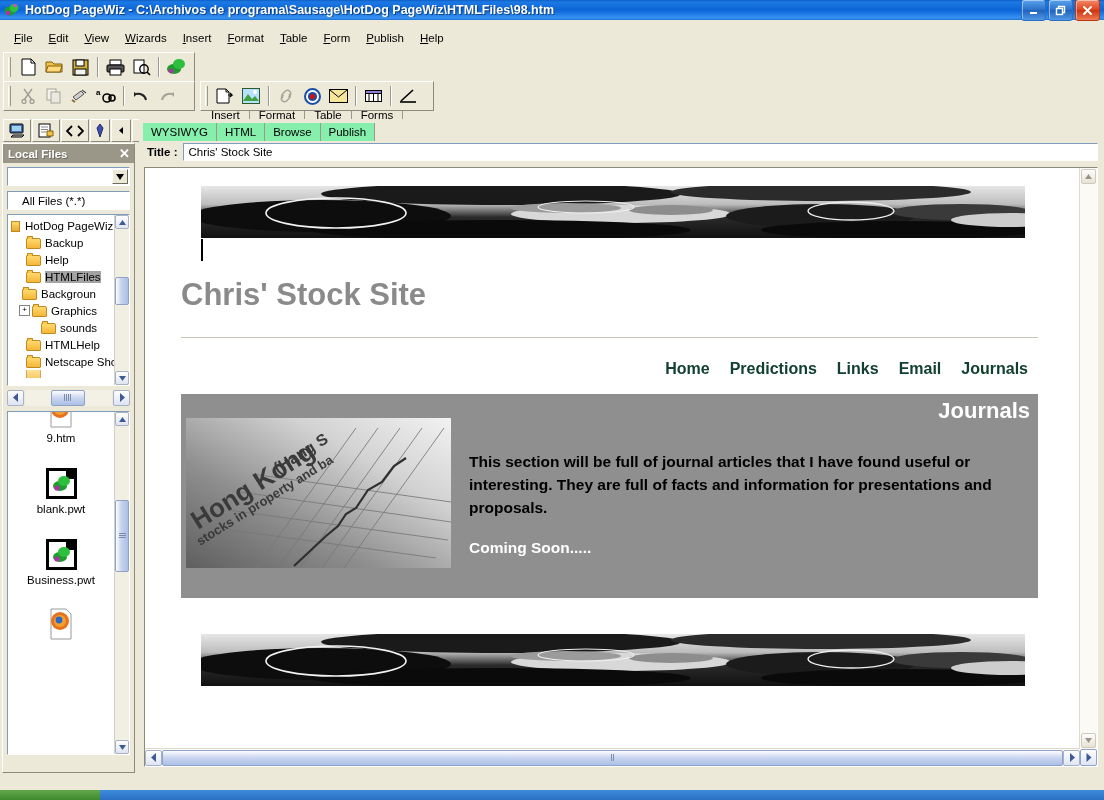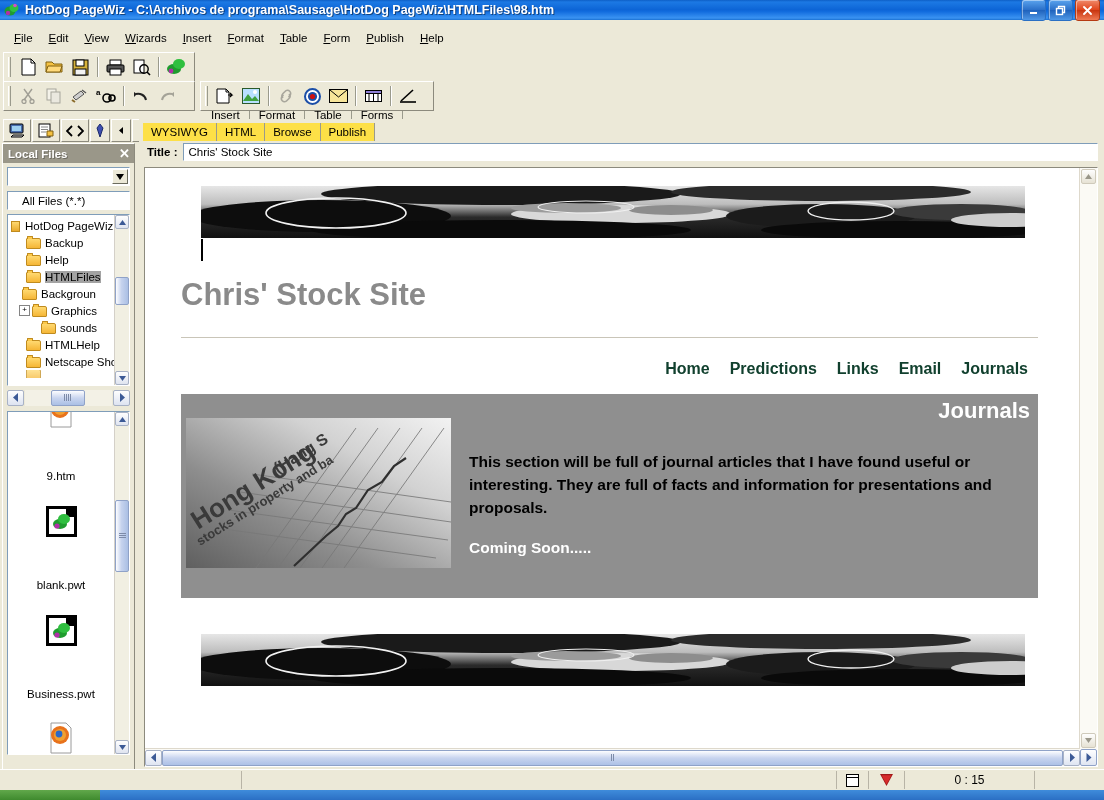--- a/index.html
+++ b/index.html
@@ -153,32 +153,32 @@
   .gripdots{width:8px;height:7px;
     background:repeating-linear-gradient(to right,#7d8ba8 0 1px,transparent 1px 2px);}
 
   
   .listbox{
     margin:5px 4px 4px 4px;height:344px;background:#fff;
     border:1px solid;border-color:#7f9db9 #fff #fff #7f9db9;
     position:relative;overflow:hidden;box-sizing:border-box;
   }
   .filecol{position:absolute;left:0;top:0;right:15px;bottom:0;overflow:hidden;}
-  .fitem{display:flex;flex-direction:column;align-items:center;margin-top:6px;gap:38px;}
+  .fitem{display:flex;flex-direction:column;align-items:center;margin-top:6px;}
   .fitem .nm{font-size:11.5px;margin-top:4px;color:#000;white-space:nowrap;}
   .ico-doc{width:32px;height:32px;position:relative;}
   .ico-pwt{width:31px;height:31px;position:relative;background:#000;}
   .ico-pwt .pg{position:absolute;left:3px;top:3px;width:25px;height:25px;background:#fff;}
   .ico-pwt .fold{position:absolute;right:3px;top:3px;width:8px;height:8px;background:#000;}
 
   
   .editor{position:absolute;left:139px;top:119px;width:963px;height:654px;background:#ece9d8;}
   .vtabs{display:flex;align-items:flex-end;height:22px;padding-left:4px;box-sizing:border-box;}
   .vtab{
-    padding:3px 8px 3px 8px;font-size:11.5px;border-right:1px solid #9a9a8c;background:#fde047;color:#000;
+    padding:3px 8px 3px 8px;font-size:11.5px;border-right:1px solid #9a9a8c;background:#86efac;color:#000;
   }
   .titlerow{display:flex;align-items:center;height:22px;padding-left:8px;box-sizing:border-box;}
   .titlerow .lab{font-weight:bold;font-size:11.5px;margin-right:6px;}
   .titlefield{
     flex:1;height:18px;background:#fff;border:1px solid;border-color:#7f9db9 #fff #fff #7f9db9;
     display:flex;align-items:center;padding-left:4px;font-size:11.5px;box-sizing:border-box;margin-right:4px;
   }
   .canvaswrap{
     position:absolute;left:5px;top:48px;width:954px;height:600px;
     background:#fff;border:1px solid;border-color:#8c8a7d #fff #fff #8c8a7d;box-sizing:border-box;
@@ -841,38 +841,18 @@
       </div>
 
       <div class="corner-btn">
         <svg width="7" height="9" viewBox="0 0 7 9">
             <path d="M1.5 0l5 4.5-5 4.5z" fill="#3c5a96"></path>
           </svg>
       </div>
     </div>
   </div>
 
-  <div class="statusbar">
-    <div class="sb-cell sb-flex" style="border-left:none;"></div>
-    <div class="sb-cell" style="width:595px;"></div>
-    <div class="sb-cell" style="width:32px;">
-      <svg width="13" height="13" viewBox="0 0 13 13">
-        <rect x="0.5" y="0.5" width="12" height="12" fill="#fff" stroke="#000"></rect>
-        <rect x="0.5" y="0.5" width="12" height="3" fill="#fff" stroke="#000"></rect>
-      </svg>
-    </div>
-    <div class="sb-cell" style="width:36px;">
-      <svg width="15" height="14" viewBox="0 0 15 14">
-        <path d="M1 1h13l-6.5 12z" fill="#a01818"></path>
-        <path d="M2.5 2.2h10l-5 9z" fill="#d62b2b"></path>
-      </svg>
-    </div>
-    <div class="sb-cell" style="width:130px;font-size:12px;">
-      <span>0 : 15</span>
-    </div>
-    <div class="sb-cell" style="width:70px;"></div>
-  </div>
 
   <div class="taskbar">
     <div class="startbtn"></div>
   </div>
 
 </div>
 
 </body></html>

